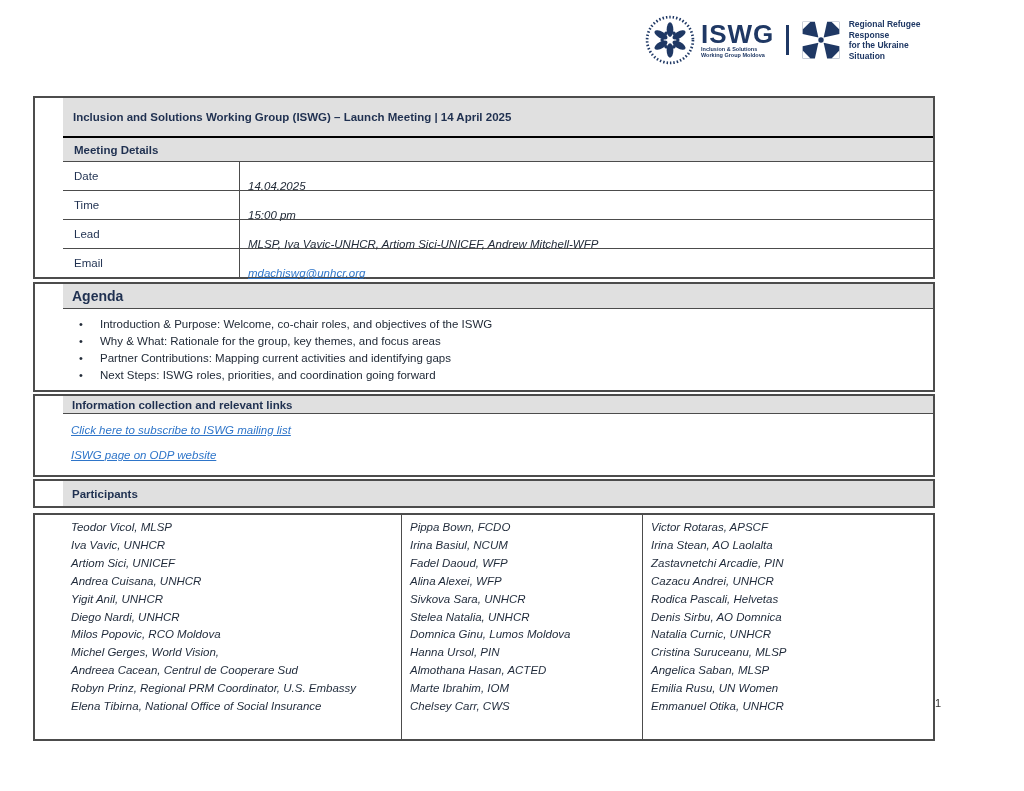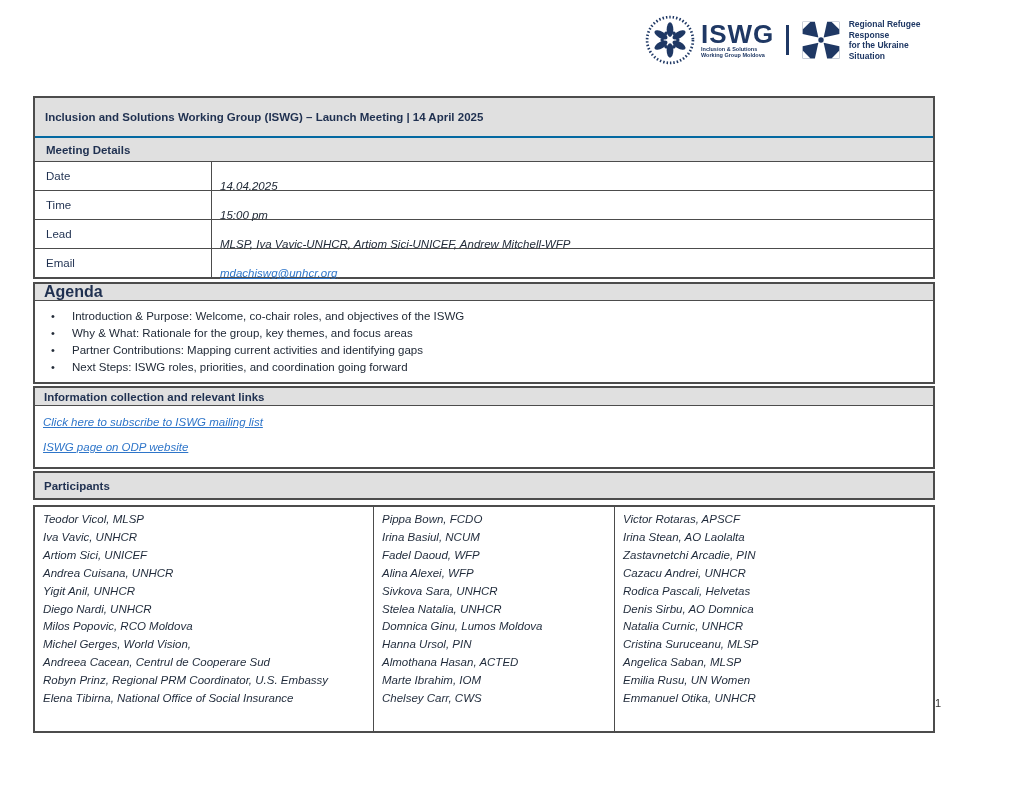--- a/index.html
+++ b/index.html
@@ -15,38 +15,38 @@
   .iswg-emblem { width:50px; height:50px; flex:0 0 auto; }
   .iswg-textblock { margin-left:6px; color:#1f3864; }
   .iswg-acronym { font-size:26px; font-weight:bold; letter-spacing:1px; line-height:24px; }
   .iswg-sub { font-size:5.5px; font-weight:bold; line-height:6.5px; }
   .logo-sep { width:3px; height:30px; background:#1f3864; margin:0 11px 0 12px; }
   .rrr-mark { width:42px; height:42px; flex:0 0 auto; }
   .rrr-textblock { margin-left:7px; color:#1f3864; font-size:8.5px; font-weight:bold; line-height:10.5px; }
 
   
   .content { position:absolute; top:96px; left:33px; width:902px; }
-  .tbl { border:2px solid #4c4c4c; box-sizing:border-box; background:#fff; }
+  .tbl { border:2px solid #4c4c4c; box-sizing:border-box; background:#fff;padding-left:28px; }
   .gray { background:#e0e0e0; }
   .row { box-sizing:border-box; }
 
   .title-row { height:38px; display:flex; align-items:center; padding-left:10px;
                font-size:11.5px; font-weight:bold; color:#1f3050; }
   .section-row { height:25px; display:flex; align-items:center; padding-left:11px;
-                 font-size:11.5px; font-weight:bold; color:#1f3050; border-top:2px solid #0369a1; }
+                 font-size:11.5px; font-weight:bold; color:#1f3050; border-top:2px solid #000000; }
   .detail-row { height:28px; display:flex; border-top:1.5px solid #4c4c4c; font-size:11.5px; }
   .detail-label { width:177px; box-sizing:border-box; border-right:1.5px solid #4c4c4c;
                   display:flex; align-items:center; padding-left:11px; color:#1f3050; }
   .detail-value { flex:1; display:flex; align-items:center; padding-left:8px;
                   font-style:italic; color:#222b38;margin-top:20px; }
   .link { color:#2e75c9; font-style:italic; text-decoration:underline; cursor:pointer; }
 
   .agenda-tbl { margin-top:3px; }
-  .agenda-head { height:16px; display:flex; align-items:center; padding-left:9px;
-                 font-size:16px; font-weight:bold; color:#1f3050; }
+  .agenda-head { height:24px; display:flex; align-items:center; padding-left:9px;
+                 font-size:14px; font-weight:bold; color:#1f3050; }
   .agenda-body { border-top:1.5px solid #4c4c4c; background:#fff; padding:7px 10px 6px 0; }
   .agenda-body .li { position:relative; padding-left:37px; font-size:11.5px; line-height:17px; color:#222b38; }
   .agenda-body .li::before { content:"•"; position:absolute; left:16px; top:0; font-size:11px; }
 
   .links-tbl { margin-top:2px; }
   .links-head { height:17px; display:flex; align-items:center; padding-left:9px;
                 font-size:11.5px; font-weight:bold; color:#1f3050; }
   .links-body { border-top:1.5px solid #4c4c4c; padding:10px 12px 1px 8px; }
   .links-body p { margin:0 0 13px 0; font-size:11.5px; }
 

